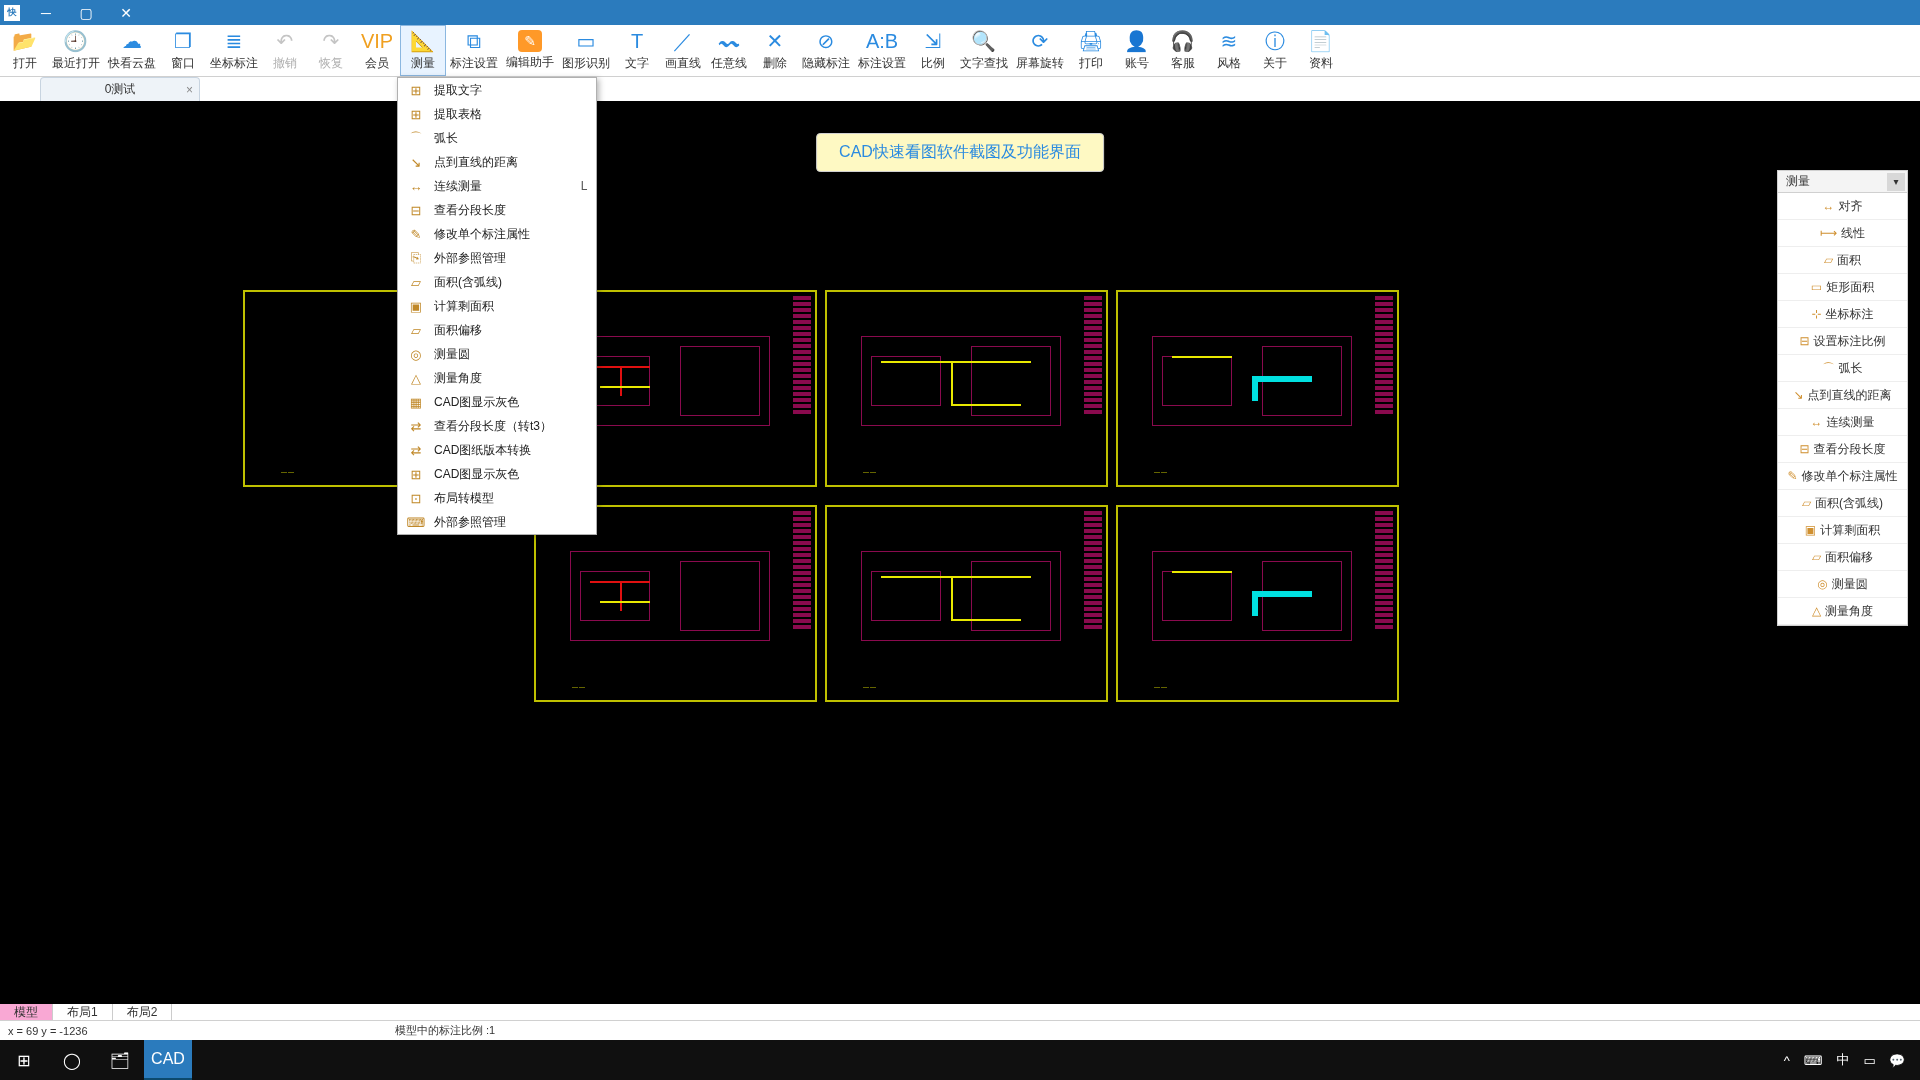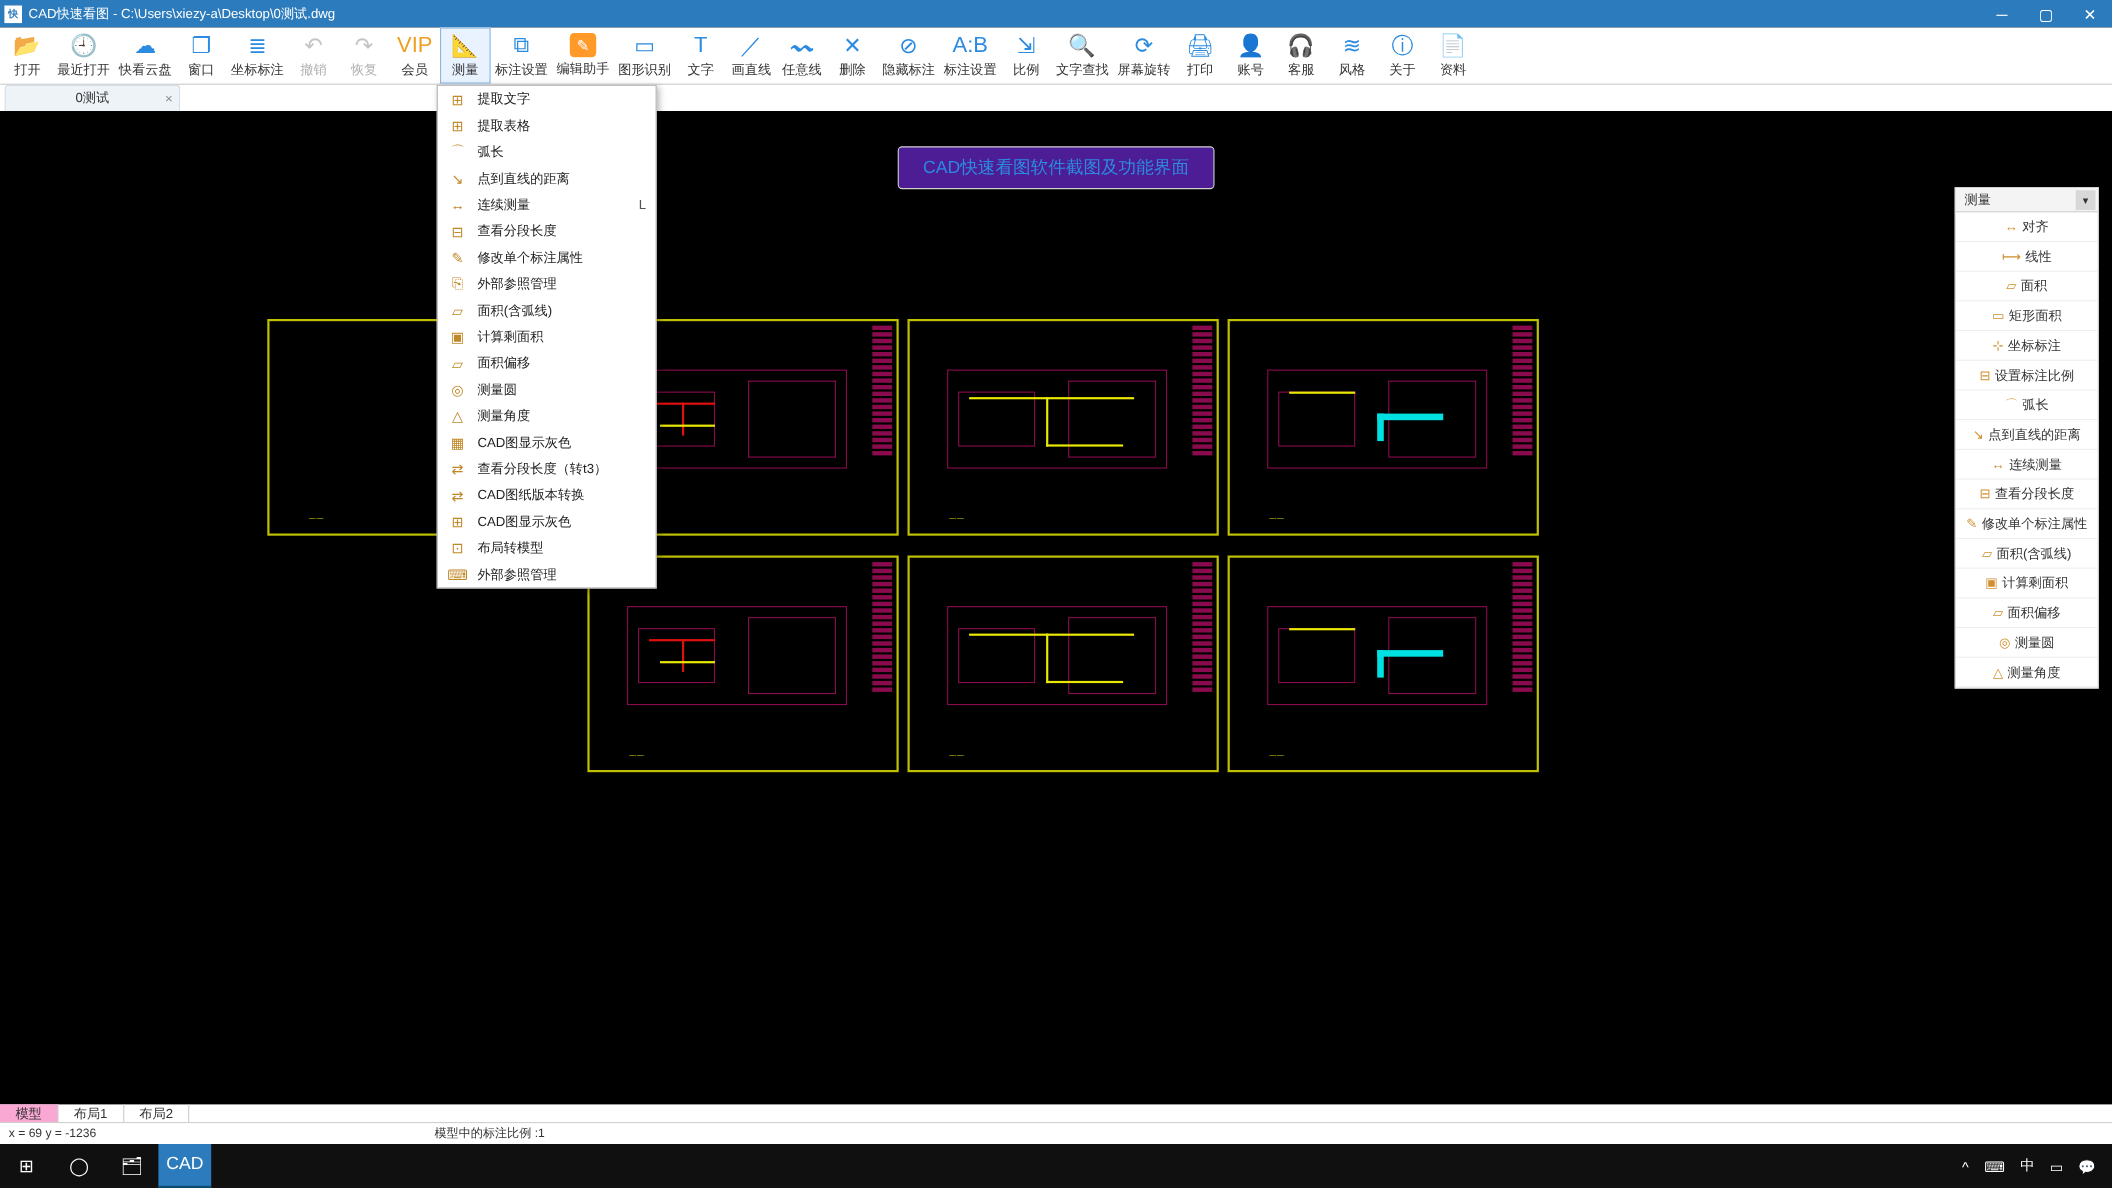--- a/index.html
+++ b/index.html
@@ -17,27 +17,27 @@
 .tool-btn { min-width:46px; display:flex; flex-direction:column; align-items:center; justify-content:center; font-size:12px; color:#333; cursor:pointer; padding:0 4px; }
 .tool-btn.wide { min-width:56px; }
 .tool-btn.active { border:1px solid #8bb7e0; background:#e8f3ff; }
 .tool-btn .ico { width:24px; height:24px; display:flex; align-items:center; justify-content:center; font-size:20px; color:#2b8be0; margin-bottom:2px; }
 .tool-btn.disabled .ico { color:#c4c4c4; }
 .tool-btn.disabled { color:#b0b0b0; }
 .tool-btn.vip .ico { color:#f0a020; }
 .tool-btn.orange .ico { background:#ff9928; color:#fff; border-radius:4px; width:24px; height:22px; font-size:14px; }
 
 
-.tabstrip { height:24px; background:#fff; display:flex; align-items:flex-end; }
+.tabstrip { height:24px; background:#fff; display:flex; align-items:flex-end;padding-left:36px; }
 .doc-tab { height:24px; min-width:160px; background:#eef3f8; border:1px solid #c8d4e0; border-bottom:none; display:flex; align-items:center; justify-content:center; font-size:12px; color:#333; position:relative; margin-left:4px; border-radius:4px 4px 0 0; }
 .doc-tab .close { position:absolute; right:6px; color:#888; font-size:12px; cursor:pointer; }
 
 
 .canvas { position:absolute; top:101px; left:0; right:0; bottom:36px; background:#000; overflow:hidden; }
-.watermark { position:absolute; top:32px; left:50%; transform:translateX(-50%); background:#4c1d95; border:1px solid #d0d0d0; padding:8px 22px; color:#2b8be0; font-size:16px; border-radius:4px; }
+.watermark { position:absolute; top:32px; left:50%; transform:translateX(-50%); background:#fef9c3; border:1px solid #d0d0d0; padding:8px 22px; color:#2b8be0; font-size:16px; border-radius:4px; }
 
 
 .thumb { position:absolute; width:283px; height:197px; border:2px solid #bfc000; background:#000; }
 .thumb .inner { position:absolute; left:34px; top:34px; width:200px; height:120px; }
 .thumb .wall { position:absolute; border:1px solid #8a0a4e; }
 .thumb .wire-y { position:absolute; background:#e8e800; }
 .thumb .wire-c { position:absolute; background:#00e0e0; }
 .thumb .wire-r { position:absolute; background:#e01010; }
 .thumb .tbar { position:absolute; right:4px; top:4px; width:18px; bottom:4px; }
 .thumb .tbar div { height:4px; margin-bottom:2px; background:#8a0a4e; }
@@ -73,21 +73,20 @@
 .taskbar { display:flex; }
 .taskbar .tb-btn { width:48px; height:40px; display:flex; align-items:center; justify-content:center; color:#fff; font-size:16px; }
 .taskbar .tb-btn.active { background:#2b7bbd; border-bottom:2px solid #0c4a6e; }
 .taskbar .tray { margin-left:auto; display:flex; align-items:center; gap:14px; padding-right:14px; color:#fff; font-size:13px; }
 </style>
 </head>
 <body>
 
 <div class="titlebar">
   <div class="app-icon">快</div>
-  <div class="title-text">CAD快速看图 - C:\Users\xiezy-a\Desktop\0测试.dwg</div>
   <div class="win-btns">
     <div class="win-btn">─</div>
     <div class="win-btn">▢</div>
     <div class="win-btn">✕</div>
   </div>
 </div>
 
 <div class="toolbar" id="toolbar">
     <div class="tool-btn">
       <div class="ico">📂</div>

